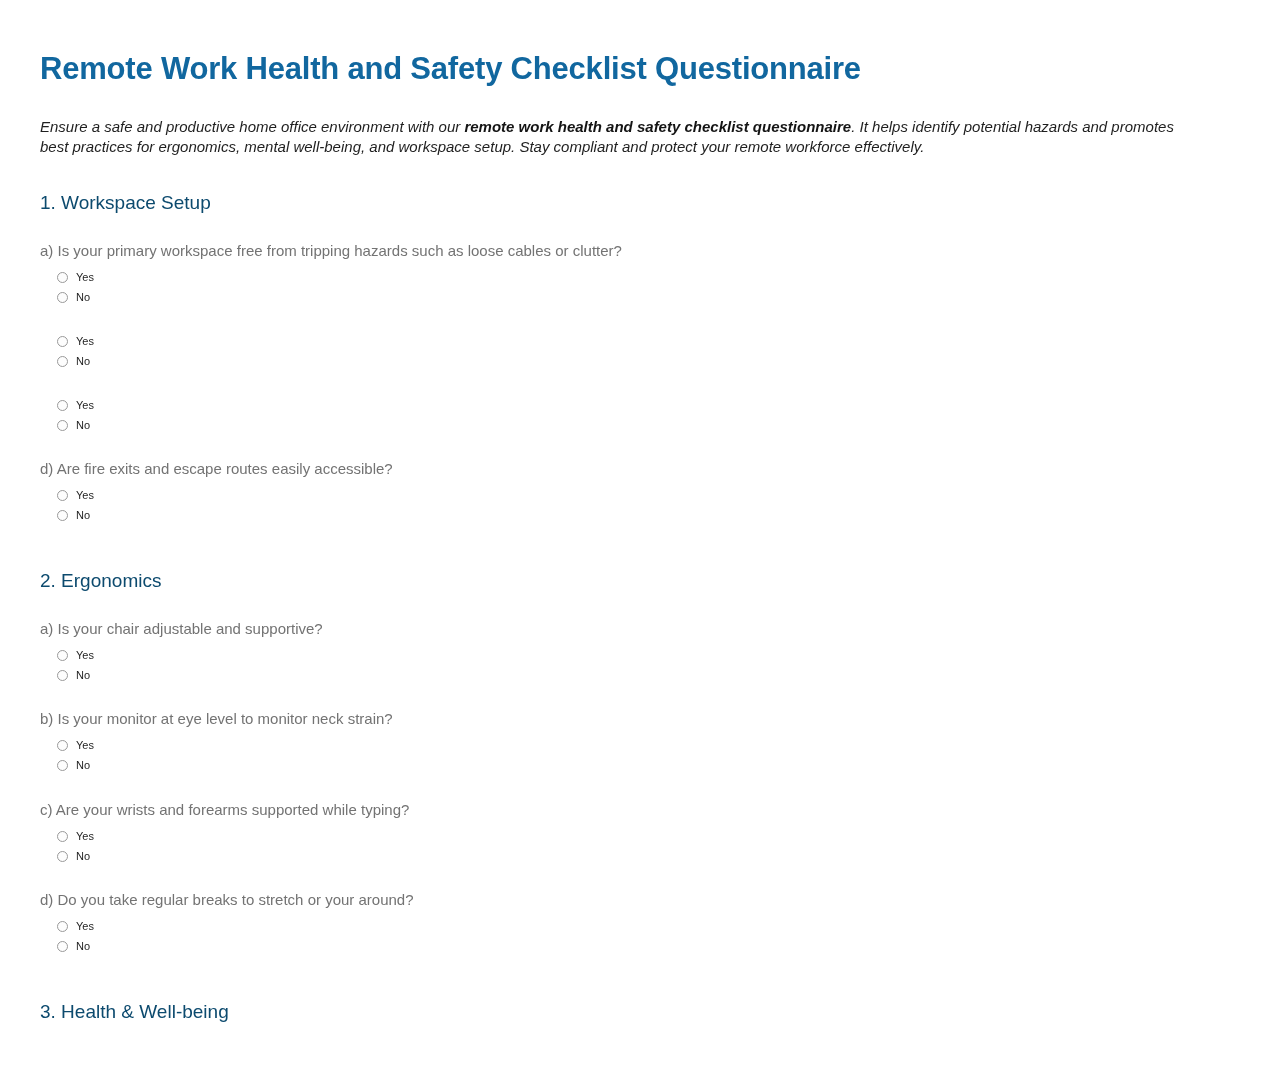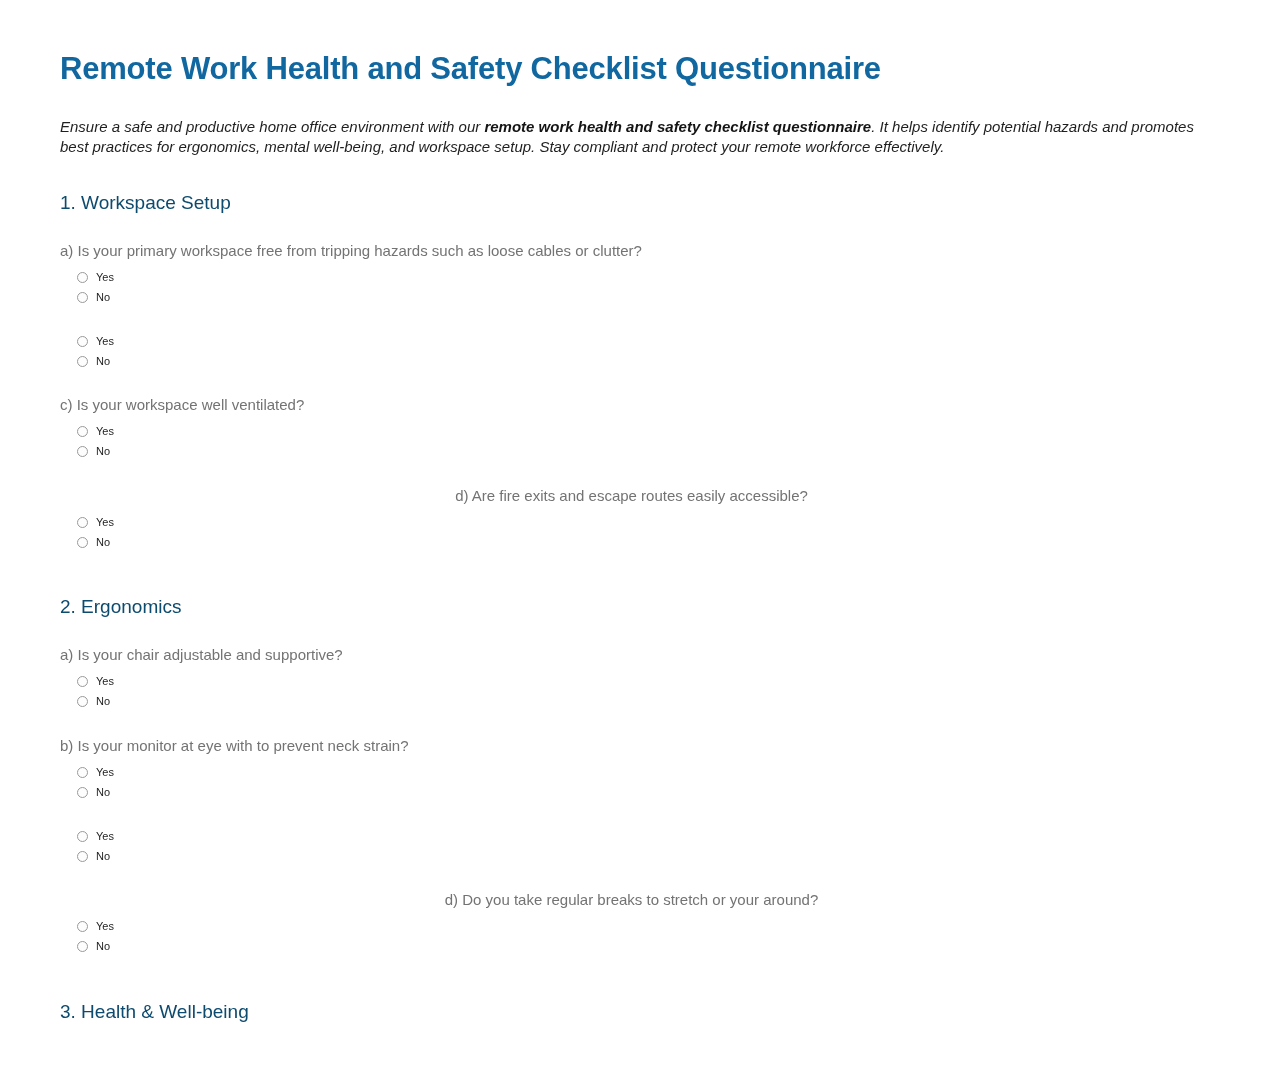--- a/index.html
+++ b/index.html
@@ -10,21 +10,21 @@
   }
   body {
     width: 1263px;
     height: 1089px;
     overflow: hidden;
     font-family: "Liberation Sans", sans-serif;
     color: #222222;
     -webkit-font-smoothing: antialiased;
   }
   .page {
-    padding: 52px 60px 0 60px;
+    padding: 52px 60px 0 40px;
     width: 1263px;
   }
   .doc-title {
     font-size: 31px;
     font-weight: bold;
     color: #11679f;
     letter-spacing: -0.2px;
     line-height: 1.12;
     margin: 0 0 30px 0;
   }
@@ -51,21 +51,20 @@
     font-weight: normal;
     color: #0c4a6e;
     line-height: 1.2;
     margin: 0 0 26px 0;
   }
   .question-block {
     margin: 0 0 24px 0;
   }
   .question-block:last-child {
     margin-bottom: 0;
-    text-align: center;
   }
   .question-text {
     font-size: 15px;
     line-height: 1.3;
     color: #737373;
     margin: 0 0 7px 0;
   }
   .options {
     margin: 0;
     padding: 0 0 0 17px;
@@ -128,21 +127,20 @@
           <span class="option-label">Yes</span>
         </li>
         <li class="option-row">
           <span class="radio-mark"></span>
           <span class="option-label">No</span>
         </li>
       </ul>
     </div>
 
     <div class="question-block">
-      <p class="question-text">c) Is your workspace well ventilated?</p>
       <ul class="options">
         <li class="option-row">
           <span class="radio-mark"></span>
           <span class="option-label">Yes</span>
         </li>
         <li class="option-row">
           <span class="radio-mark"></span>
           <span class="option-label">No</span>
         </li>
       </ul>
@@ -174,34 +172,35 @@
           <span class="option-label">Yes</span>
         </li>
         <li class="option-row">
           <span class="radio-mark"></span>
           <span class="option-label">No</span>
         </li>
       </ul>
     </div>
 
     <div class="question-block">
-      <p class="question-text">b) Is your monitor at eye with to prevent neck strain?</p>
-      <ul class="options">
-        <li class="option-row">
-          <span class="radio-mark"></span>
-          <span class="option-label">Yes</span>
-        </li>
-        <li class="option-row">
-          <span class="radio-mark"></span>
-          <span class="option-label">No</span>
-        </li>
-      </ul>
-    </div>
-
-    <div class="question-block">
+      <p class="question-text">b) Is your monitor at eye level to monitor neck strain?</p>
+      <ul class="options">
+        <li class="option-row">
+          <span class="radio-mark"></span>
+          <span class="option-label">Yes</span>
+        </li>
+        <li class="option-row">
+          <span class="radio-mark"></span>
+          <span class="option-label">No</span>
+        </li>
+      </ul>
+    </div>
+
+    <div class="question-block">
+      <p class="question-text">c) Are your wrists and forearms supported while typing?</p>
       <ul class="options">
         <li class="option-row">
           <span class="radio-mark"></span>
           <span class="option-label">Yes</span>
         </li>
         <li class="option-row">
           <span class="radio-mark"></span>
           <span class="option-label">No</span>
         </li>
       </ul>

